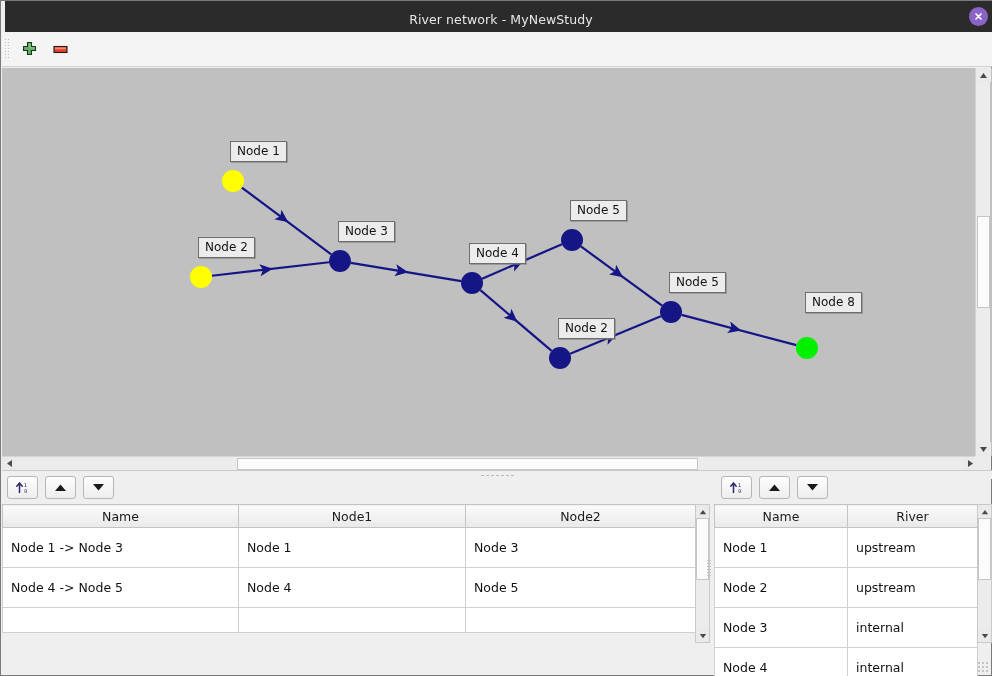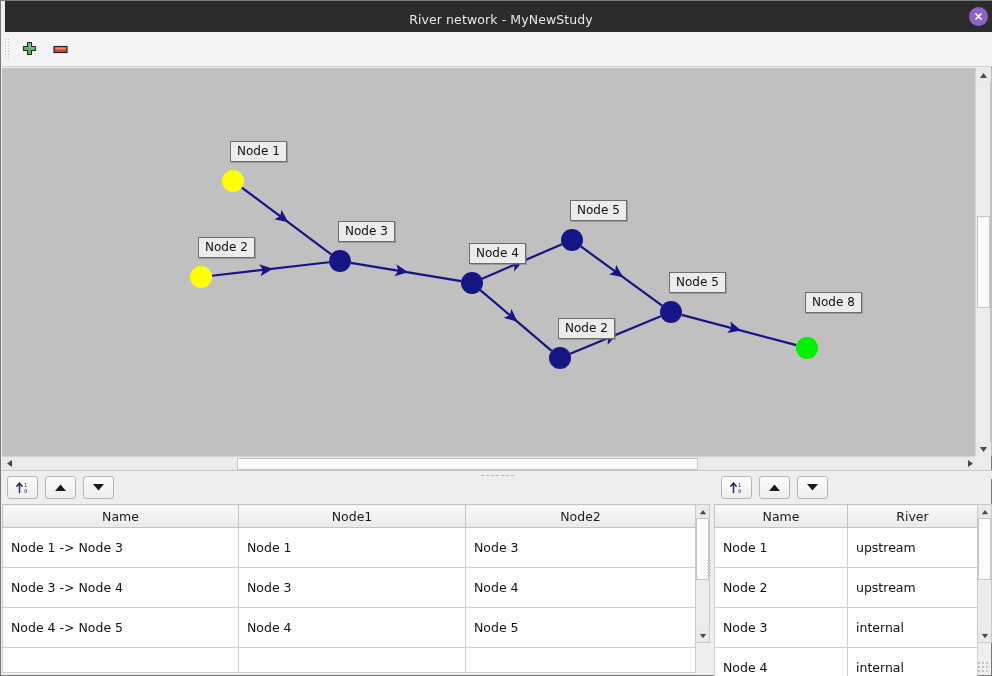--- a/index.html
+++ b/index.html
@@ -324,25 +324,20 @@
             <th>Node2</th>
           </tr>
         </thead>
       <tbody>
           <tr>
             <td>Node 1 -&gt; Node 3</td>
             <td>Node 1</td>
             <td>Node 3</td>
           </tr>
           <tr>
-            <td>Node 3 -&gt; Node 4</td>
-            <td>Node 3</td>
-            <td>Node 4</td>
-          </tr>
-          <tr>
             <td>Node 4 -&gt; Node 5</td>
             <td>Node 4</td>
             <td>Node 5</td>
           </tr>
           <tr>
             <td style="height: 8px;"></td>
             <td style="height: 8px;"></td>
             <td style="height: 8px;"></td>
           </tr>
         </tbody>

